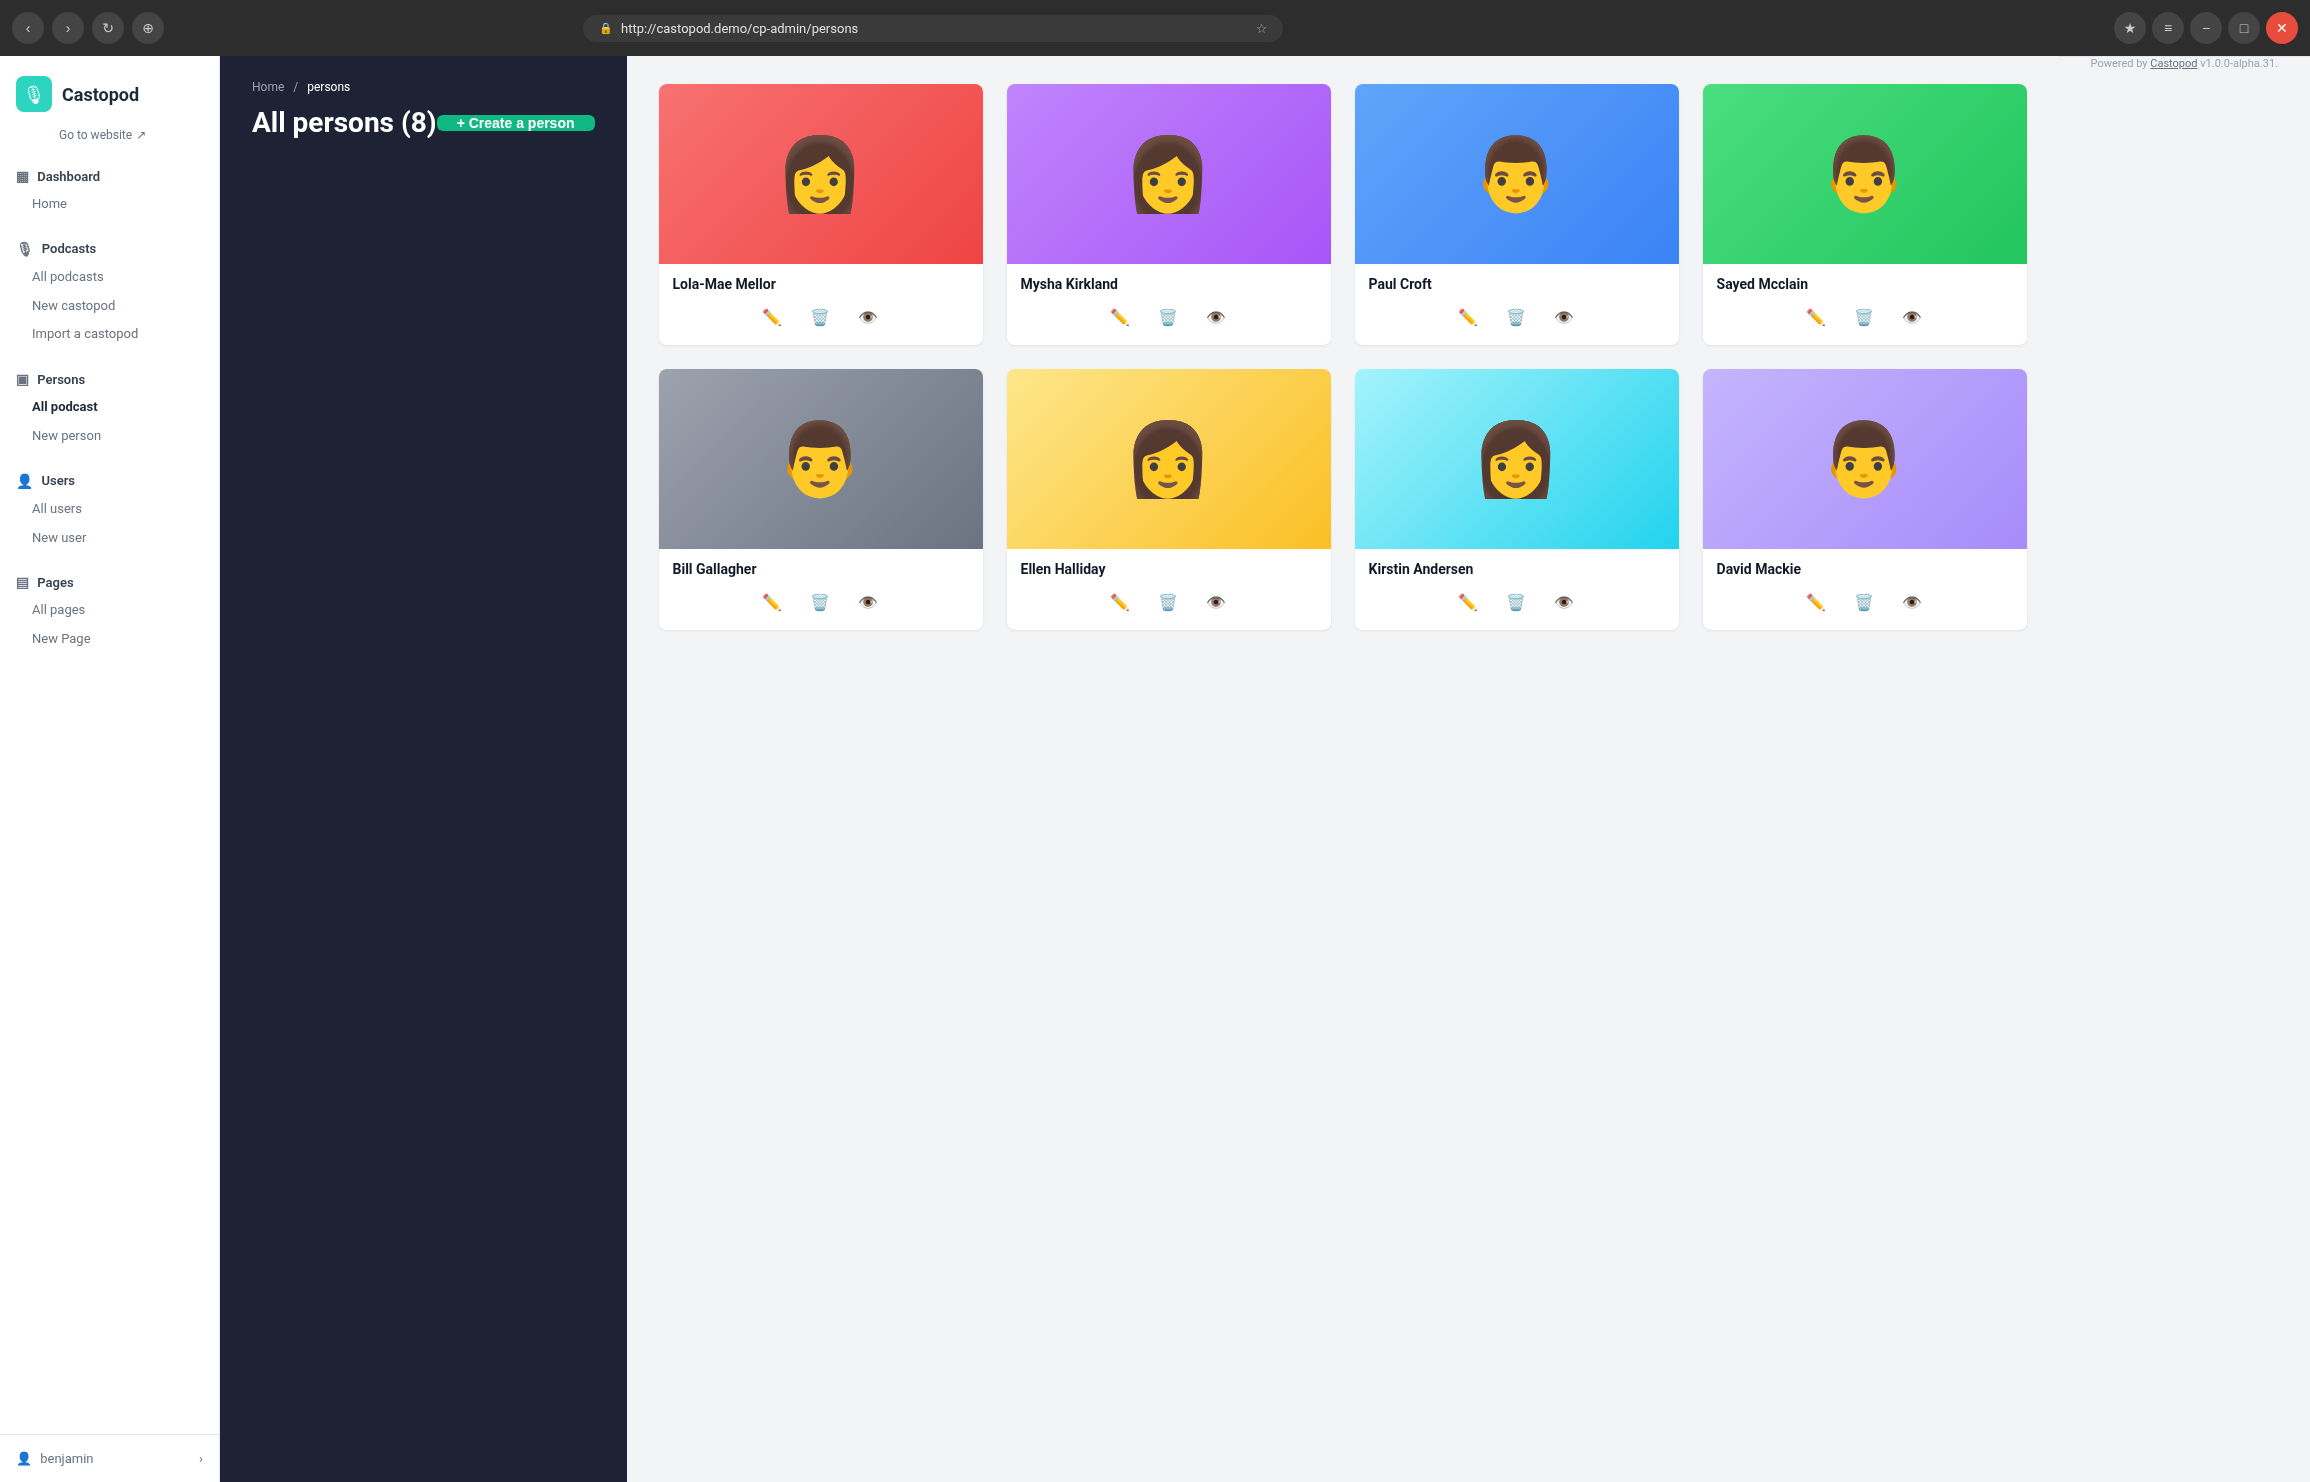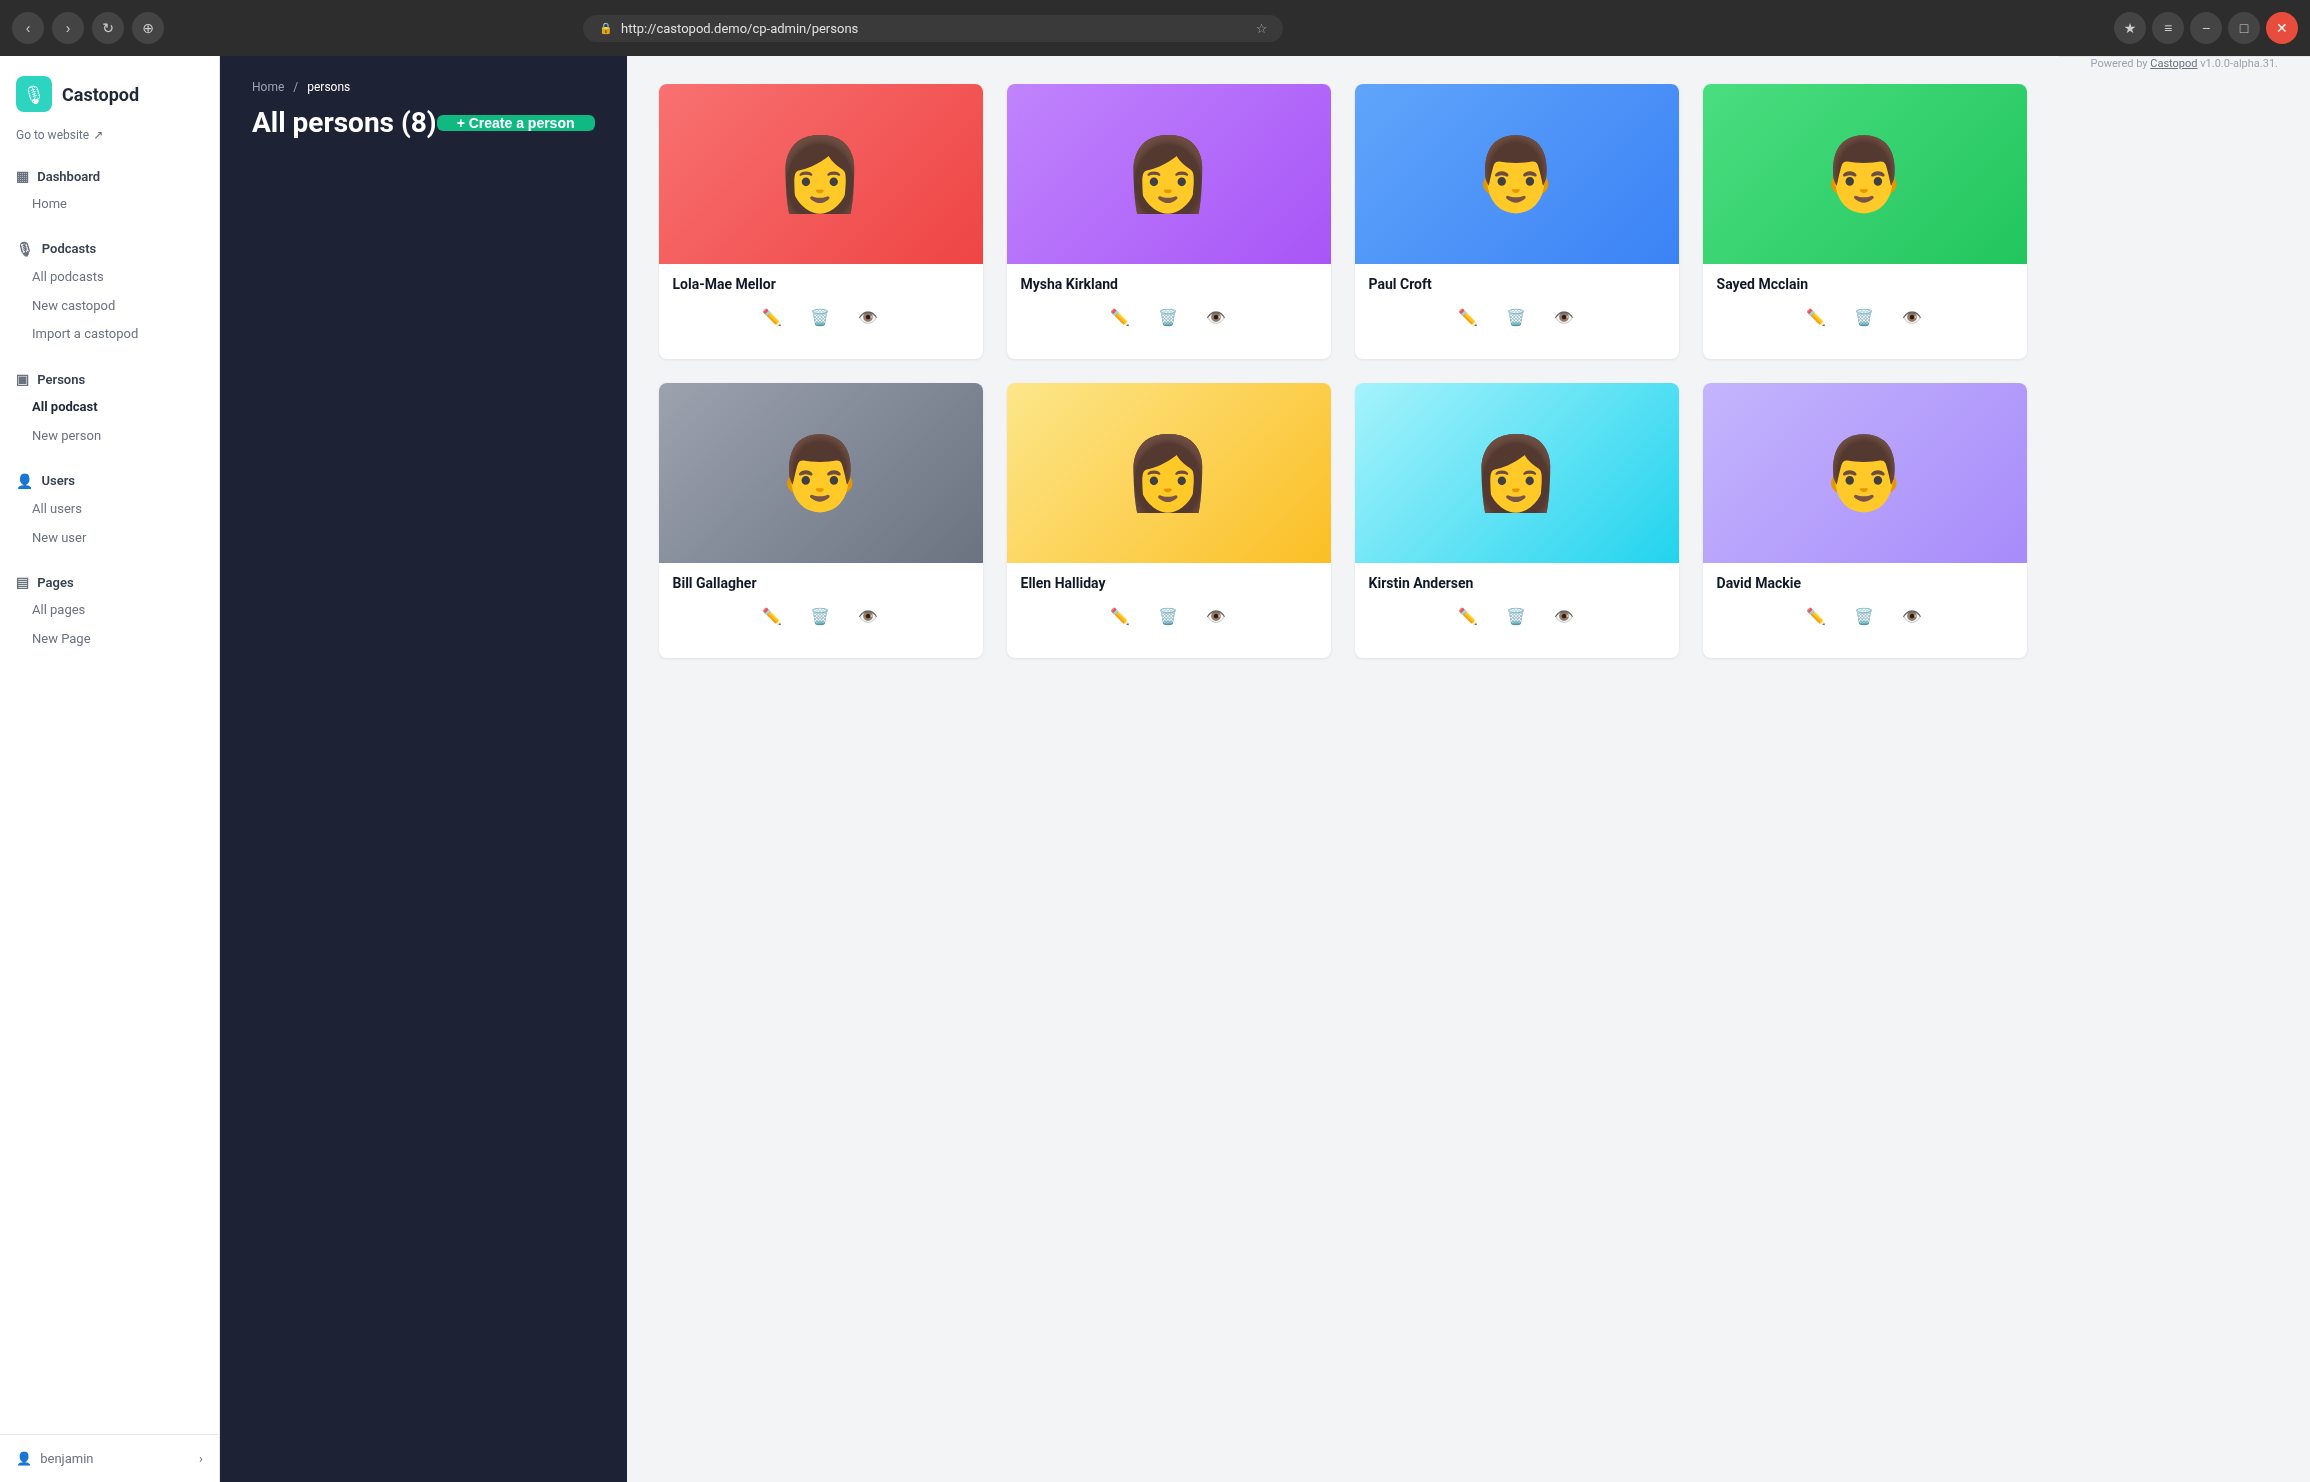--- a/index.html
+++ b/index.html
@@ -98,20 +98,21 @@
       color: white;
       font-size: 18px;
     }
     .sidebar-logo-text {
       font-size: 18px;
       font-weight: 700;
       color: #1f2937;
     }
     .sidebar-goto {
       padding: 4px 16px 12px;
+      margin-left: 43px;
     }
     .sidebar-goto a {
       color: #6b7280;
       font-size: 12px;
       text-decoration: none;
       display: flex;
       align-items: center;
       gap: 4px;
     }
     .sidebar-section {
@@ -216,21 +217,21 @@
       box-shadow: 0 1px 3px rgba(0,0,0,0.08);
     }
     .person-card-img {
       width: 100%;
       aspect-ratio: 1;
       background: #e5e7eb;
       overflow: hidden;
       display: flex; align-items: center; justify-content: center;
     }
     .person-card-body {
-      padding: 12px 14px 28px;
+      padding: 12px 14px 14px;
     }
     .person-name {
       font-size: 14px;
       font-weight: 700;
       color: #111827;
       margin-bottom: 12px;
     }
     .person-actions {
       display: flex;
       align-items: center;

